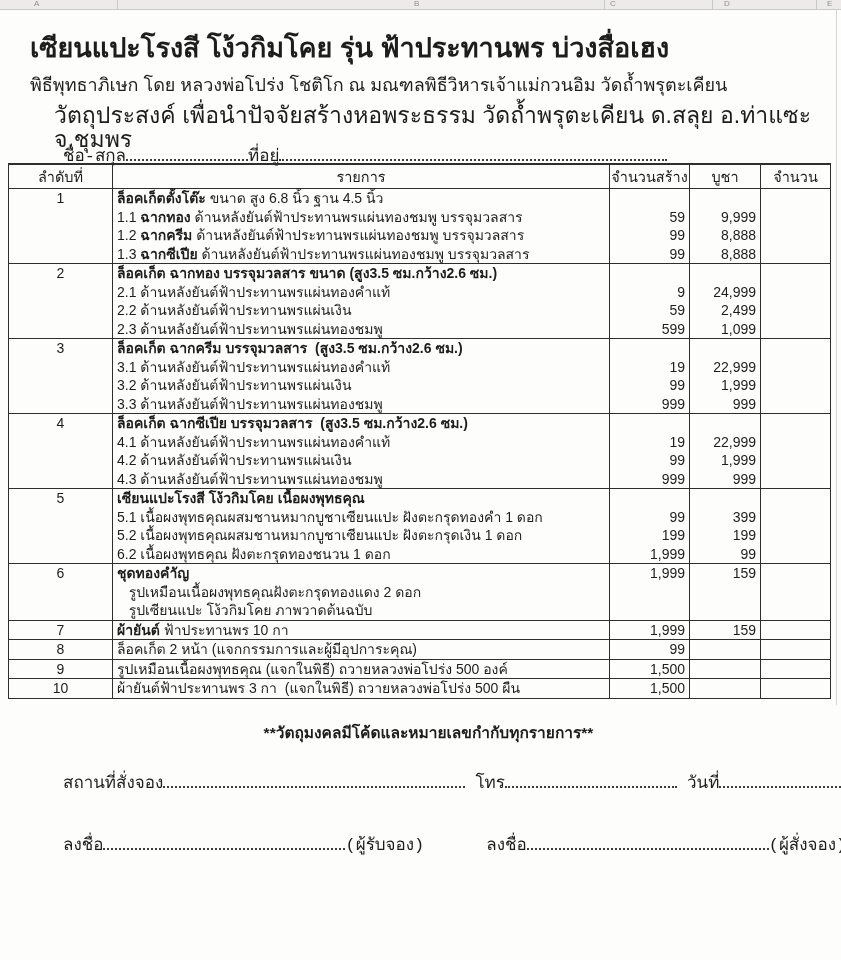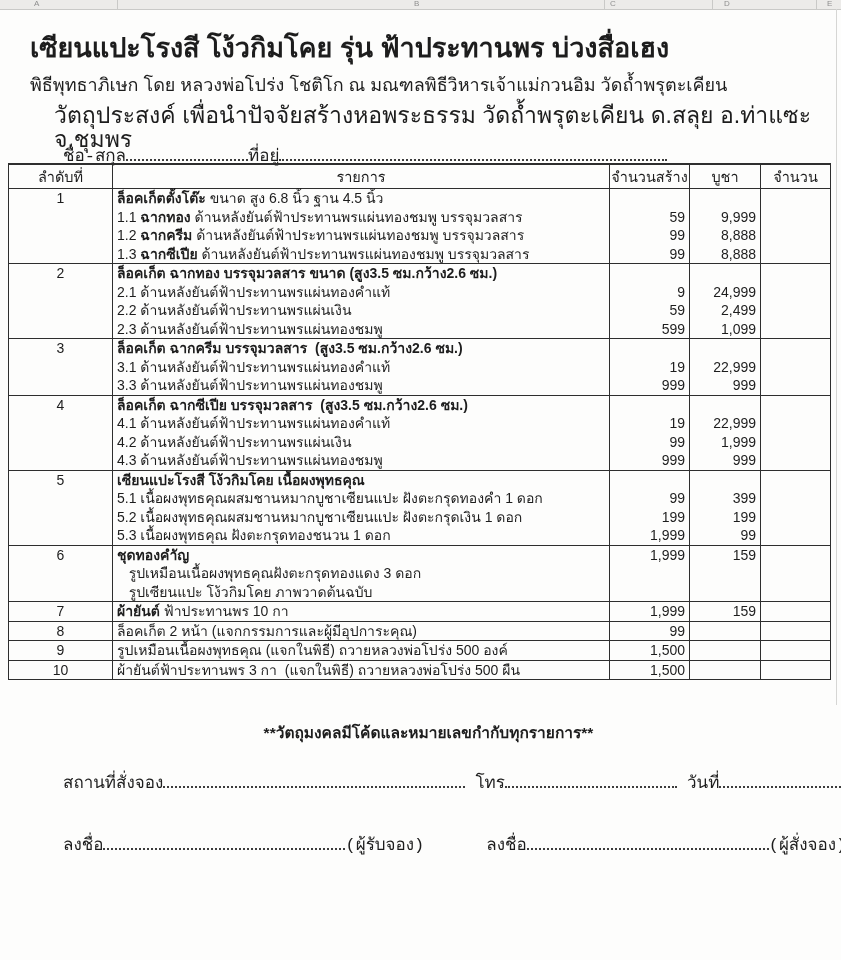--- a/index.html
+++ b/index.html
@@ -195,20 +195,27 @@
         </tr>
         <tr>
           <td class="c-no"></td>
           <td class="c-item">3.1 ด้านหลังยันต์ฟ้าประทานพรแผ่นทองคำแท้</td>
           <td class="c-made">19</td>
           <td class="c-price">22,999</td>
           <td class="c-qty"></td>
         </tr>
         <tr>
           <td class="c-no"></td>
+          <td class="c-item">3.2 ด้านหลังยันต์ฟ้าประทานพรแผ่นเงิน</td>
+          <td class="c-made">99</td>
+          <td class="c-price">1,999</td>
+          <td class="c-qty"></td>
+        </tr>
+        <tr>
+          <td class="c-no"></td>
           <td class="c-item">3.3 ด้านหลังยันต์ฟ้าประทานพรแผ่นทองชมพู</td>
           <td class="c-made">999</td>
           <td class="c-price">999</td>
           <td class="c-qty"></td>
         </tr>
         <tr class="group-start">
           <td class="c-no">4</td>
           <td class="c-item"><span class="b">ล็อคเก็ต ฉากซีเปีย บรรจุมวลสาร  (สูง3.5 ซม.กว้าง2.6 ซม.)</span></td>
           <td class="c-made"></td>
           <td class="c-price"></td>
@@ -251,35 +258,35 @@
         </tr>
         <tr>
           <td class="c-no"></td>
           <td class="c-item">5.2 เนื้อผงพุทธคุณผสมชานหมากบูชาเซียนแปะ ฝังตะกรุดเงิน 1 ดอก</td>
           <td class="c-made">199</td>
           <td class="c-price">199</td>
           <td class="c-qty"></td>
         </tr>
         <tr>
           <td class="c-no"></td>
-          <td class="c-item">5.3 เนื้อผงพุทธคุณ ฝังตะกรุดทองชนวน 1 ดอก</td>
+          <td class="c-item">6.2 เนื้อผงพุทธคุณ ฝังตะกรุดทองชนวน 1 ดอก</td>
           <td class="c-made">1,999</td>
           <td class="c-price">99</td>
           <td class="c-qty"></td>
         </tr>
         <tr class="group-start">
           <td class="c-no">6</td>
           <td class="c-item"><span class="b">ชุดทองคำัญ</span></td>
           <td class="c-made">1,999</td>
           <td class="c-price">159</td>
           <td class="c-qty"></td>
         </tr>
         <tr>
           <td class="c-no"></td>
-          <td class="c-item">   รูปเหมือนเนื้อผงพุทธคุณฝังตะกรุดทองแดง 3 ดอก</td>
+          <td class="c-item">   รูปเหมือนเนื้อผงพุทธคุณฝังตะกรุดทองแดง 2 ดอก</td>
           <td class="c-made"></td>
           <td class="c-price"></td>
           <td class="c-qty"></td>
         </tr>
         <tr>
           <td class="c-no"></td>
           <td class="c-item">   รูปเซียนแปะ โง้วกิมโคย ภาพวาดต้นฉบับ</td>
           <td class="c-made"></td>
           <td class="c-price"></td>
           <td class="c-qty"></td>

